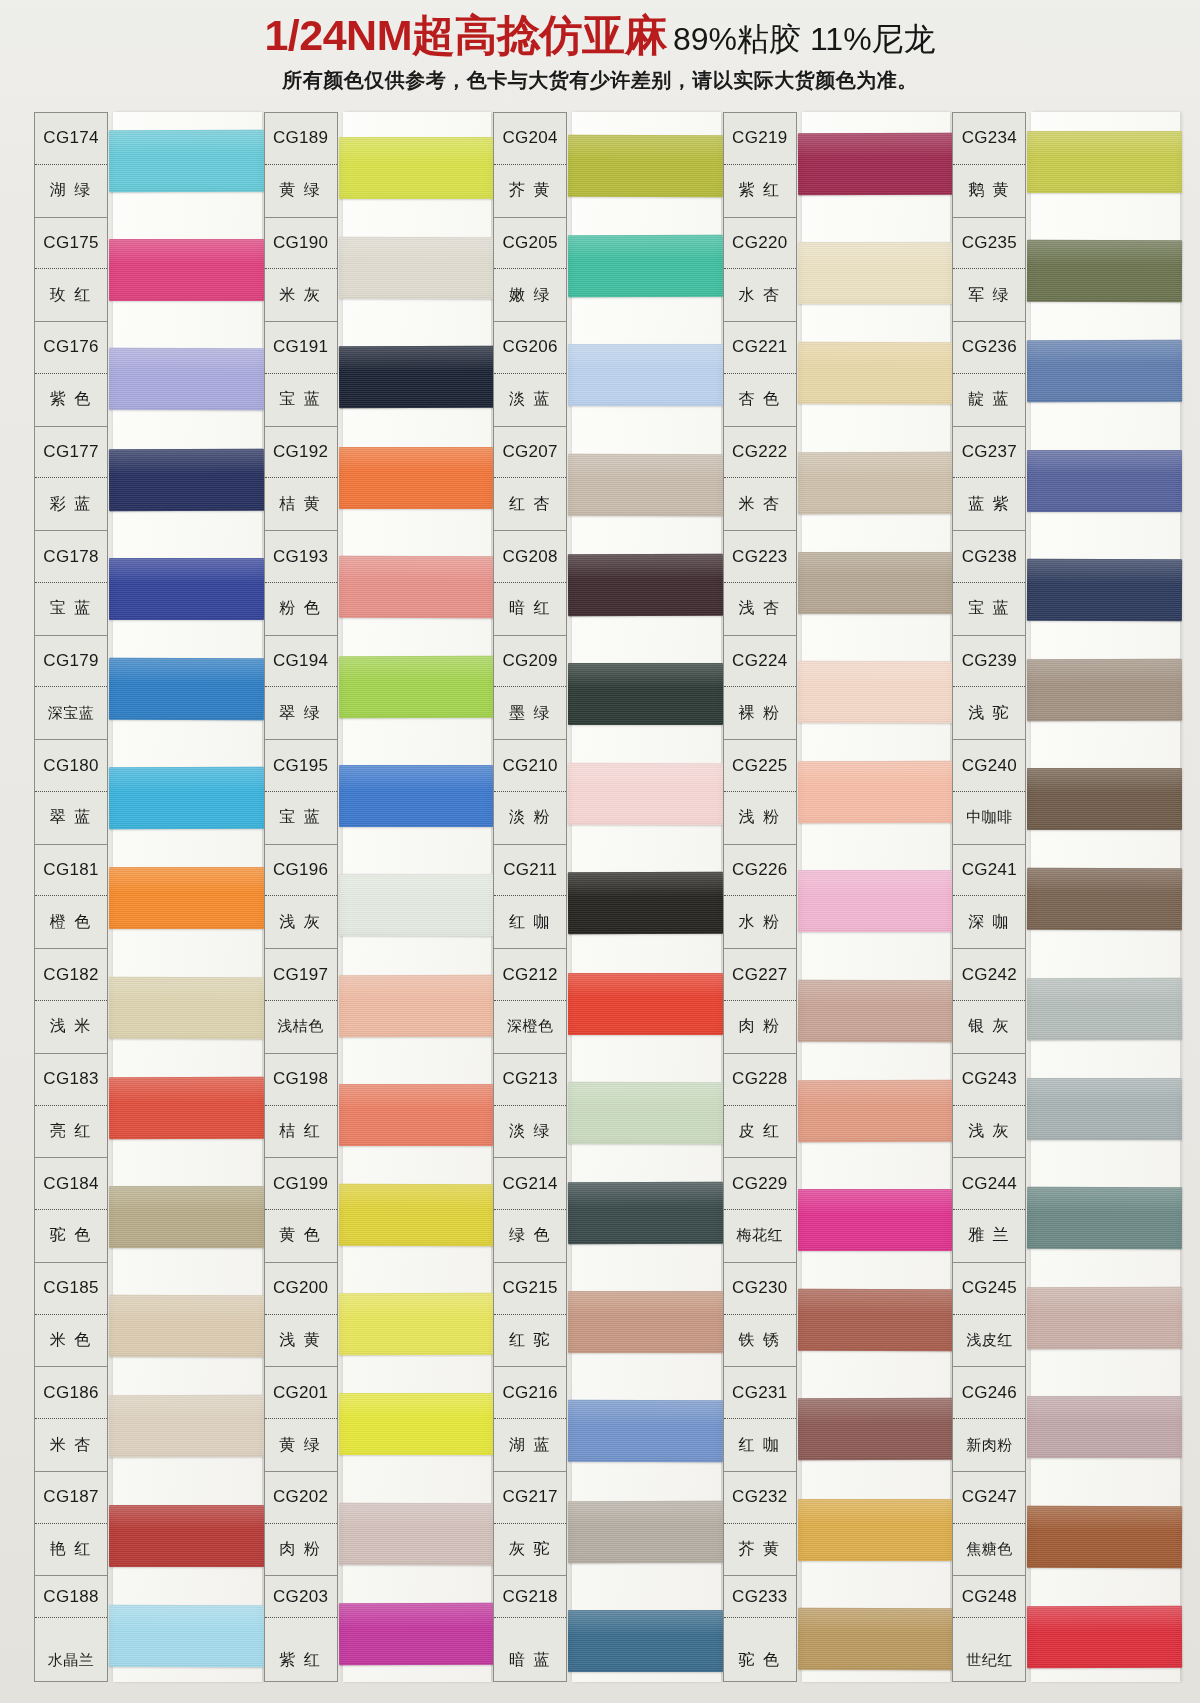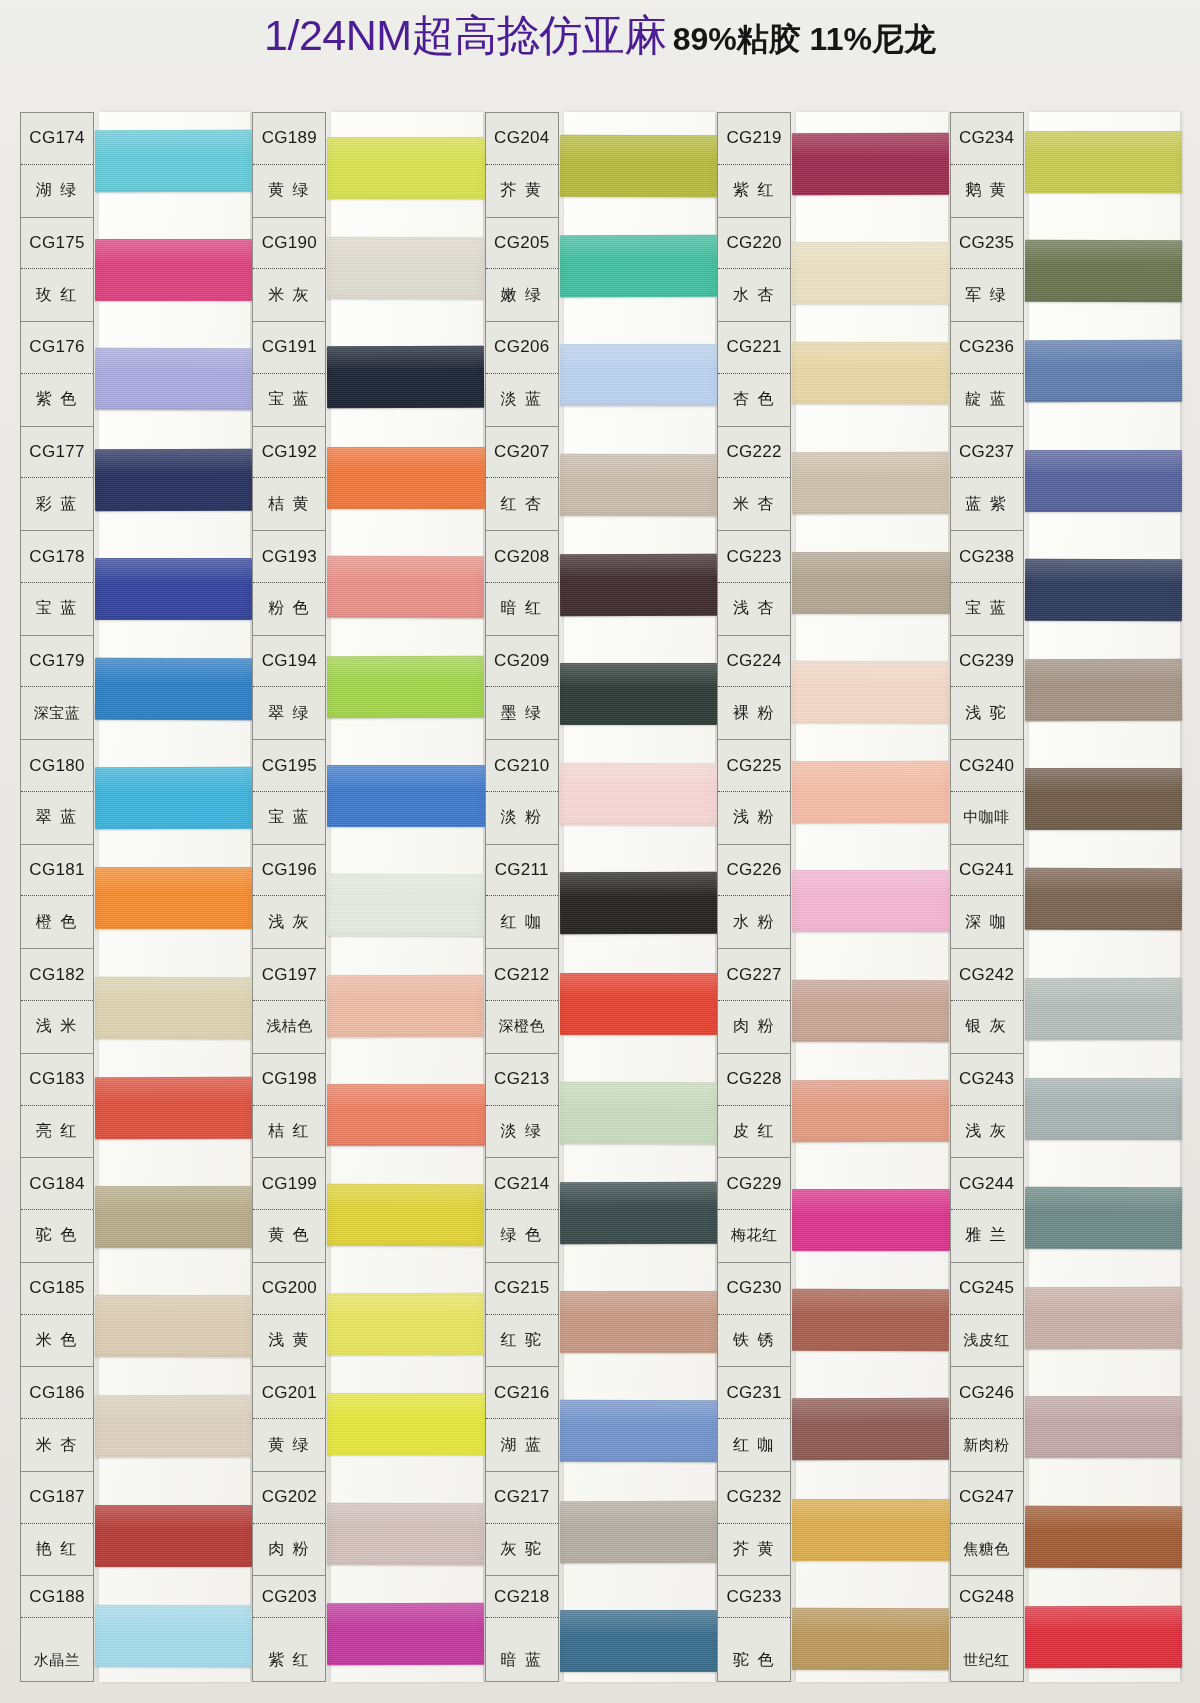--- a/index.html
+++ b/index.html
@@ -21,37 +21,37 @@
     position:relative;
     height:112px;
     text-align:center;
     padding-top:14px;
   }
   .title-line{
     display:flex; align-items:baseline; justify-content:center; gap:6px;
     line-height:1;
   }
   .title-main{
-    font-size:43px; font-weight:normal; color:#4c1d95;
+    font-size:43px; font-weight:bold; color:#b91c1c;
     letter-spacing:-0.5px;
   }
   .title-sub{
-    font-size:32px; font-weight:bold; color:#161616;
+    font-size:32px; font-weight:normal; color:#161616;
   }
   .subtitle{
     margin-top:10px;
     font-size:20px; color:#1b1b1b; font-weight:bold;
     letter-spacing:0.5px;
   }
 
   
   .sheet{
     position:relative;
     display:flex;
-    padding:0 18px 8px 20px;
+    padding:0 18px 8px 34px;
     height:1578px;
   }
   .colgroup{
     position:relative;
     display:flex;
     width:20%;
   }
   .labels{
     width:74px;
     flex:0 0 74px;
@@ -131,20 +131,21 @@
 </head>
 <body>
 
 <div class="paper-bg"></div>
 
 <div class="header">
   <div class="title-line">
     <span class="title-main">1/24NM超高捻仿亚麻</span>
     <span class="title-sub">89%粘胶 11%尼龙</span>
   </div>
+  <div class="subtitle">所有颜色仅供参考，色卡与大货有少许差别，请以实际大货颜色为准。</div>
 </div>
 
 <div class="sheet" id="sheet">
     <div class="colgroup">
       <div class="labels">
         <div class="row">
           <div class="cell-code">CG174</div>
           <div class="cell-name">湖 绿</div>
         </div>
         <div class="row">

